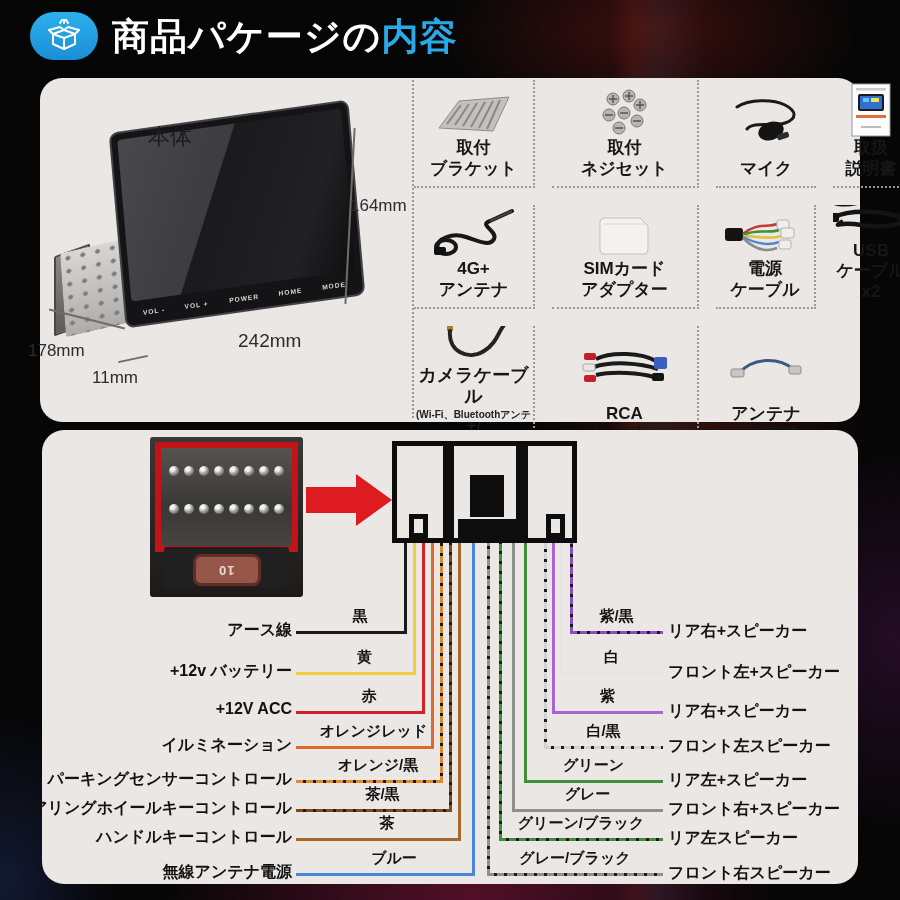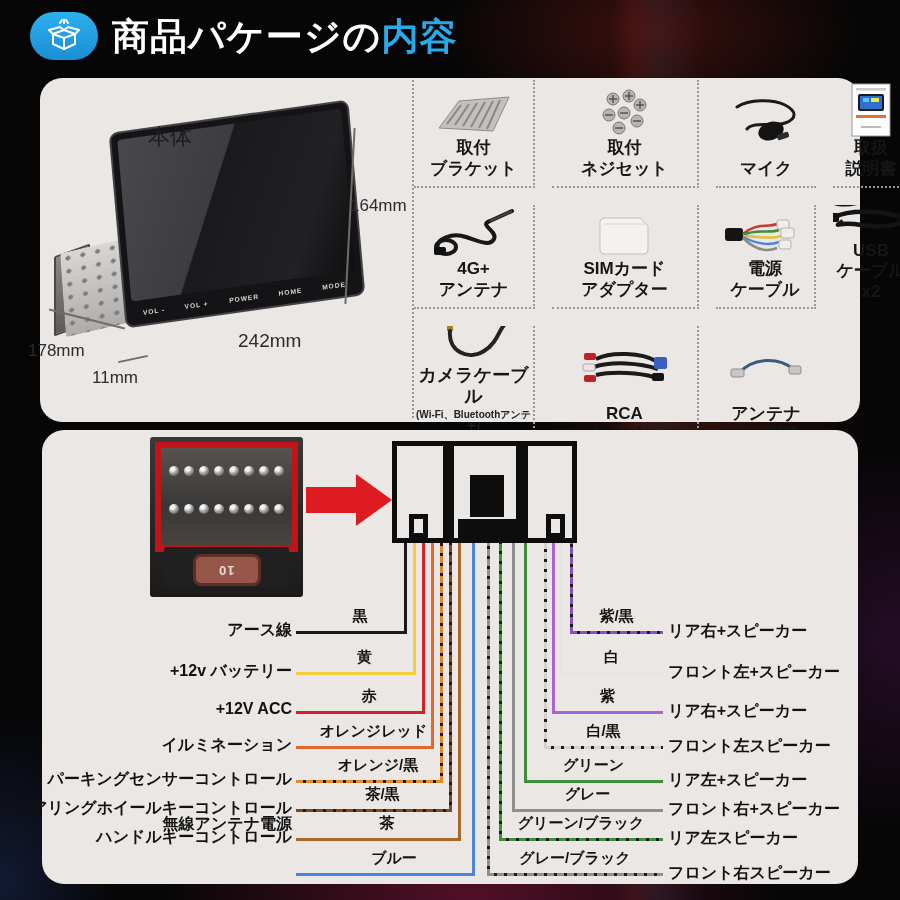--- a/index.html
+++ b/index.html
@@ -358,21 +358,21 @@
       <div class="wseg" style="left: 449px; top: 543px; width: 3px; height: 269px; background: repeating-linear-gradient(0deg, rgb(122, 74, 32) 0px, rgb(122, 74, 32) 7px, rgb(27, 27, 27) 7px, rgb(27, 27, 27) 10px);"></div>
       <div class="wseg" style="left: 296px; top: 809px; width: 156px; height: 3px; background: repeating-linear-gradient(90deg, rgb(122, 74, 32) 0px, rgb(122, 74, 32) 7px, rgb(27, 27, 27) 7px, rgb(27, 27, 27) 10px);"></div>
       <div class="wlabel l" style="right: 608px; top: 799px;">ステアリングホイールキーコントロール</div>
       <div class="wcolor" style="left: 382.5px; top: 785px;">茶/黒</div>
       <div class="wseg" style="left: 458px; top: 543px; width: 3px; height: 298px; background: rgb(168, 104, 42);"></div>
       <div class="wseg" style="left: 296px; top: 838px; width: 165px; height: 3px; background: rgb(168, 104, 42);"></div>
       <div class="wlabel l" style="right: 608px; top: 828px;">ハンドルキーコントロール</div>
       <div class="wcolor" style="left: 387px; top: 814px;">茶</div>
       <div class="wseg" style="left: 472px; top: 543px; width: 3px; height: 333px; background: rgb(74, 135, 218);"></div>
       <div class="wseg" style="left: 296px; top: 873px; width: 179px; height: 3px; background: rgb(74, 135, 218);"></div>
-      <div class="wlabel l" style="right: 608px; top: 815px;">無線アンテナ電源</div>
+      <div class="wlabel l" style="right: 608px; top: 863px;">無線アンテナ電源</div>
       <div class="wcolor" style="left: 394px; top: 849px;">ブルー</div>
       <div class="wseg" style="left: 570px; top: 543px; width: 3px; height: 91px; background: repeating-linear-gradient(0deg, rgb(140, 79, 192) 0px, rgb(140, 79, 192) 7px, rgb(27, 27, 27) 7px, rgb(27, 27, 27) 10px);"></div>
       <div class="wseg" style="left: 570px; top: 631px; width: 93px; height: 3px; background: repeating-linear-gradient(90deg, rgb(140, 79, 192) 0px, rgb(140, 79, 192) 7px, rgb(27, 27, 27) 7px, rgb(27, 27, 27) 10px);"></div>
       <div class="wlabel" style="left: 668px; top: 621px;">リア右+スピーカー</div>
       <div class="wcolor" style="left: 616.5px; top: 607px;">紫/黒</div>
       <div class="wseg" style="left: 560px; top: 543px; width: 3px; height: 132px; background: rgb(230, 228, 226);"></div>
       <div class="wseg" style="left: 560px; top: 672px; width: 103px; height: 3px; background: rgb(230, 228, 226);"></div>
       <div class="wlabel" style="left: 668px; top: 662px;">フロント左+スピーカー</div>
       <div class="wcolor" style="left: 611.5px; top: 648px;">白</div>
       <div class="wseg" style="left: 552px; top: 543px; width: 3px; height: 171px; background: rgb(165, 102, 214);"></div>

